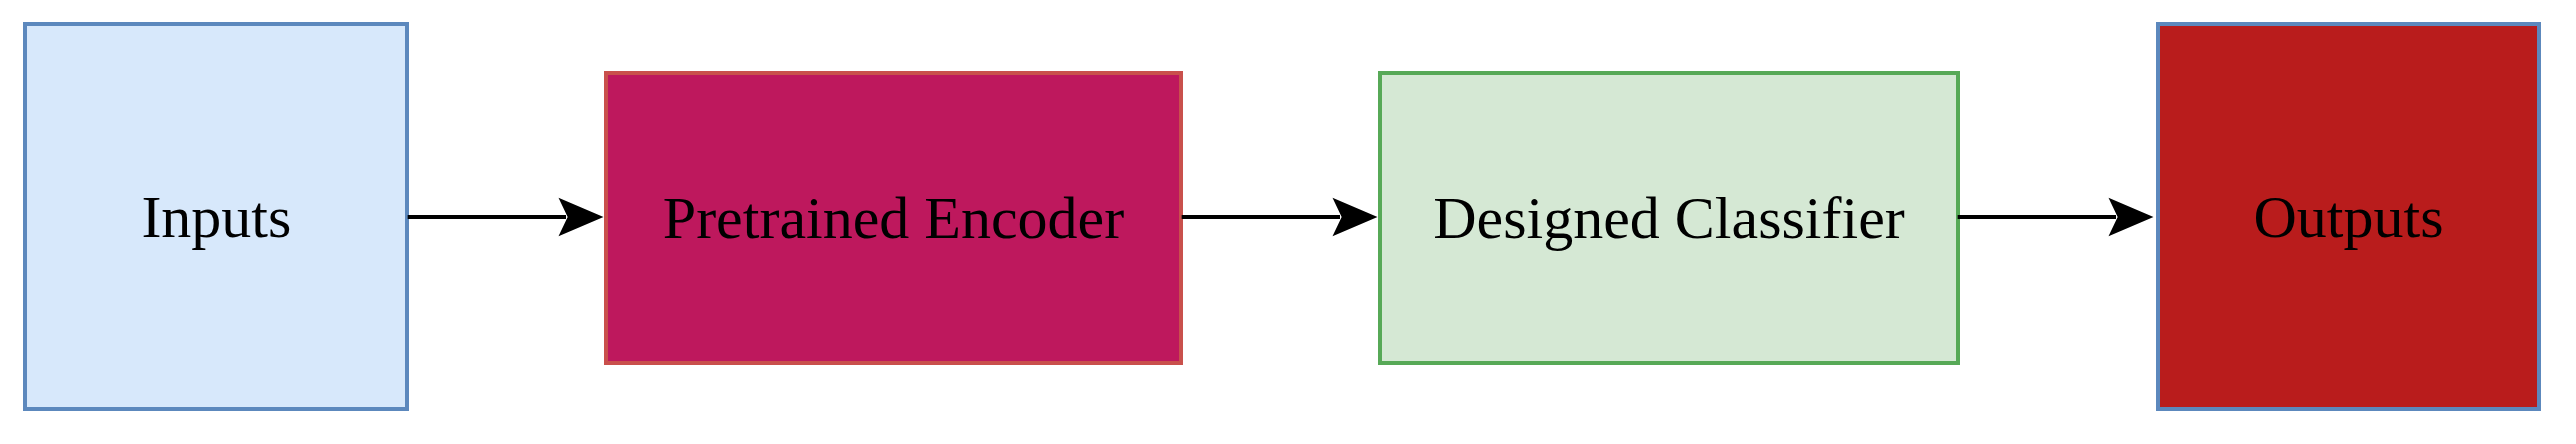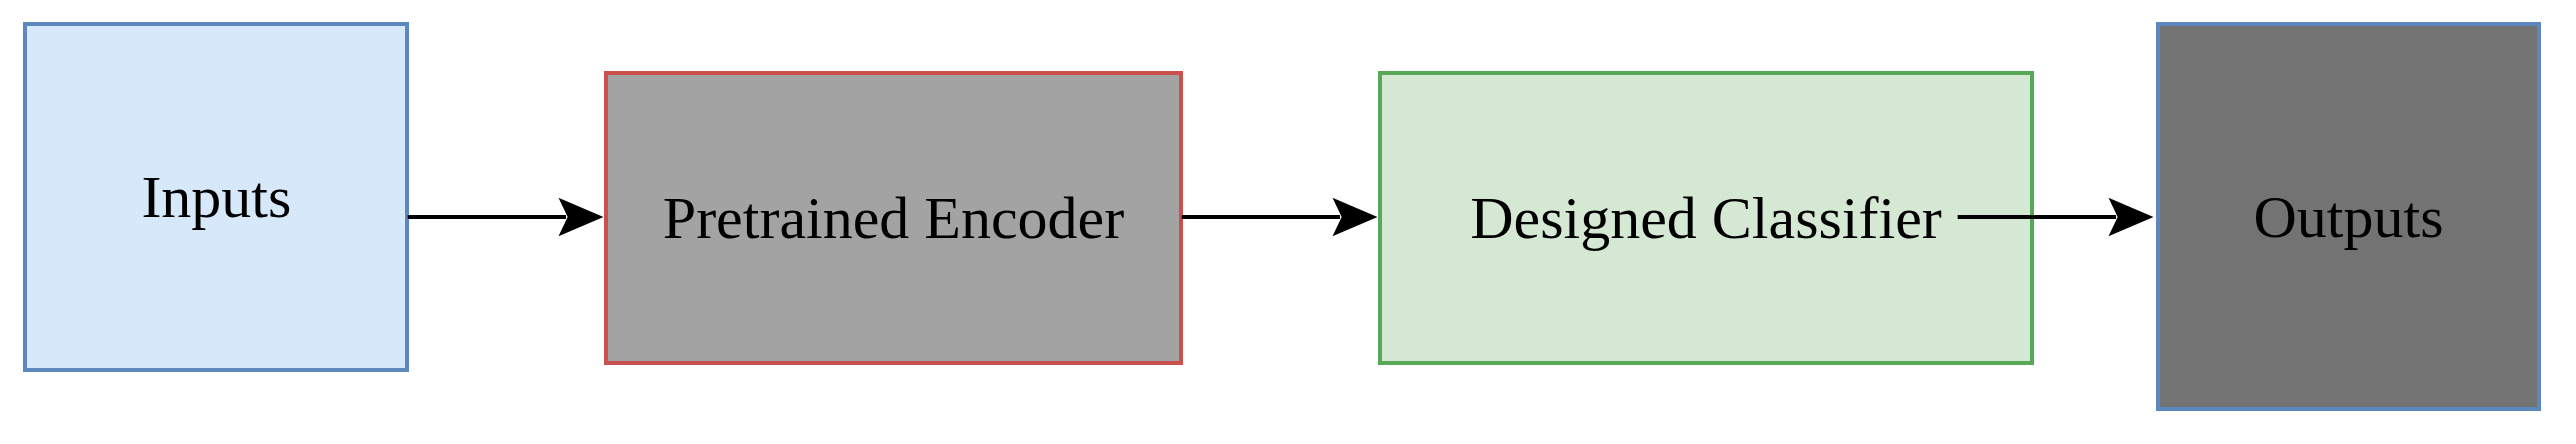--- a/index.html
+++ b/index.html
@@ -24,25 +24,25 @@
     flex-direction: column;
     align-items: center;
     justify-content: center;
     text-align: center;
     color: #000000;
     font-size: 60px;
     line-height: 1.2;
   }
   .node .line { display: block; }
   
-  .node-inputs  { left: 23.4px;   top: 22px; width: 386px; height: 350px; text-align: center; }
+  .node-inputs  { left: 23.4px;   top: 22px; width: 386px; height: 389px; text-align: center; }
   .node-outputs { left: 2156px; top: 22px; width: 385px; height: 389px; }
   
   .node-encoder    { left: 604px;  top: 71px; width: 579px; height: 294px; }
-  .node-classifier { left: 1378px; top: 71px; width: 656px; height: 294px; }
+  .node-classifier { left: 1378px; top: 71px; width: 582px; height: 294px; }
   .connector {
     position: absolute;
     top: 192px;
     width: 200px;
     height: 50px;
   }
   .connector-1 { left: 406px;  }
   .connector-2 { left: 1180px; }
   .connector-3 { left: 1956px; }
   .connector svg { display: block; width: 100%; height: 100%; }
@@ -56,21 +56,21 @@
     <span class="line">Inputs</span>
   </div>
 
   <div class="connector connector-1">
     <svg viewBox="0 0 240 60">
       <line x1="2" y1="30" x2="192" y2="30" stroke="#000000" stroke-width="5"></line>
       <path d="M 237 30 L 183 7 L 194 30 L 183 53 Z" fill="#000000"></path>
     </svg>
   </div>
 
-  <div class="node node-encoder" style="background-color: #a3a3a3; border-color: rgb(201, 80, 76);">
+  <div class="node node-encoder" style="background-color: #be185d; border-color: rgb(201, 80, 76);">
     <span class="line">Pretrained Encoder</span>
   </div>
 
   <div class="connector connector-2">
     <svg viewBox="0 0 240 60">
       <line x1="2" y1="30" x2="192" y2="30" stroke="#000000" stroke-width="5"></line>
       <path d="M 237 30 L 183 7 L 194 30 L 183 53 Z" fill="#000000"></path>
     </svg>
   </div>
 
@@ -78,18 +78,18 @@
     <span class="line">Designed Classifier</span>
   </div>
 
   <div class="connector connector-3">
     <svg viewBox="0 0 240 60">
       <line x1="2" y1="30" x2="192" y2="30" stroke="#000000" stroke-width="5"></line>
       <path d="M 237 30 L 183 7 L 194 30 L 183 53 Z" fill="#000000"></path>
     </svg>
   </div>
 
-  <div class="node node-outputs" style="background-color: #737373; border-color: rgb(92, 136, 189);">
+  <div class="node node-outputs" style="background-color: #b91c1c; border-color: rgb(92, 136, 189);">
     <span class="line">Outputs</span>
   </div>
 
 </div>
 
 
 </body></html>

